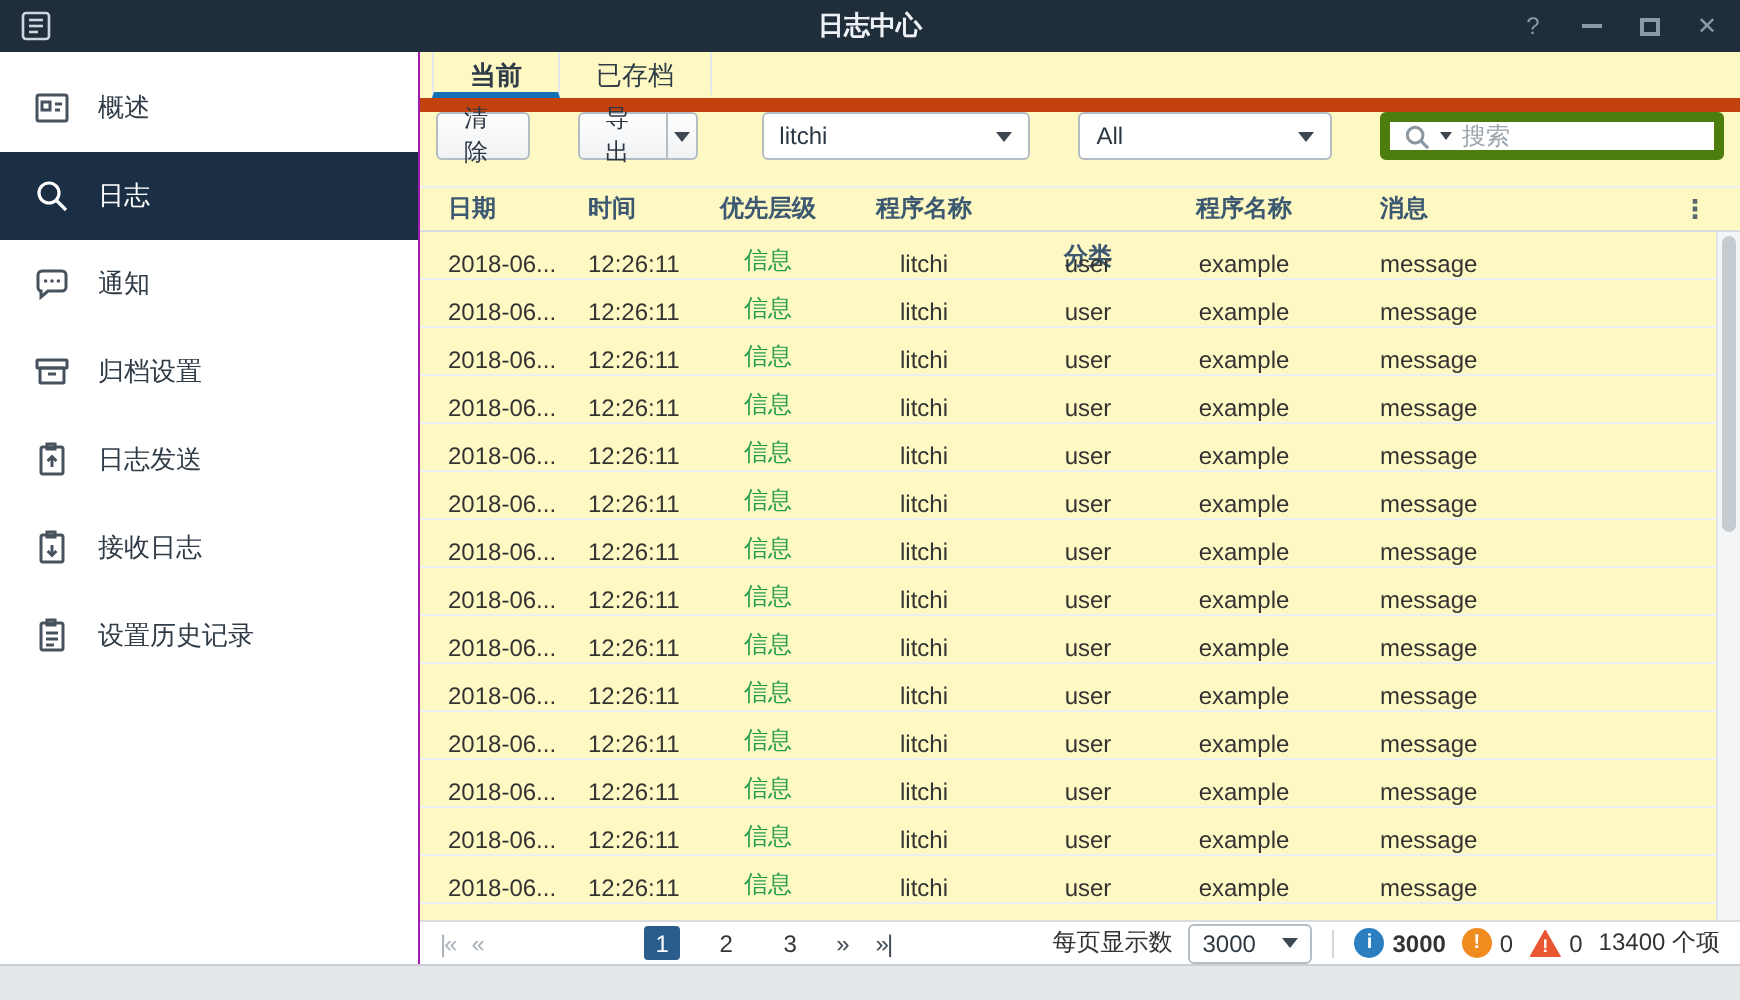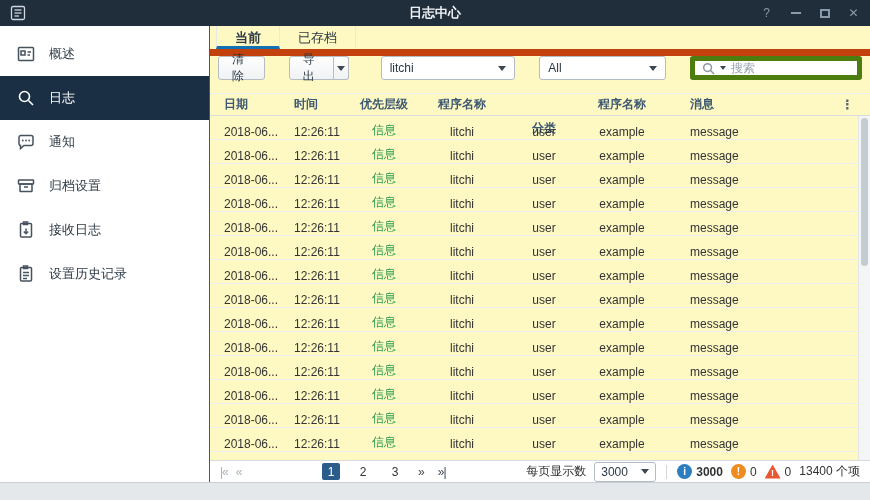--- a/index.html
+++ b/index.html
@@ -146,20 +146,29 @@
           <rect x="2.5" y="4" width="15" height="4" rx="0.5"></rect>
           <rect x="4" y="8" width="12" height="7.5" rx="0.5"></rect>
           <line x1="8" y1="11" x2="12" y2="11"></line>
         </svg>
         <span>归档设置</span>
       </div>
       <div class="side-item">
         <svg width="20" height="20" viewBox="0 0 20 20" fill="none" stroke="currentColor" stroke-width="1.5">
           <rect x="4.5" y="3.5" width="11" height="13.5" rx="1"></rect>
           <rect x="7.5" y="2" width="4" height="2.5"></rect>
+          <line x1="10" y1="13.5" x2="10" y2="8.5"></line>
+          <path d="M7.8 10.5 L10 8.3 L12.2 10.5"></path>
+        </svg>
+        <span>日志发送</span>
+      </div>
+      <div class="side-item">
+        <svg width="20" height="20" viewBox="0 0 20 20" fill="none" stroke="currentColor" stroke-width="1.5">
+          <rect x="4.5" y="3.5" width="11" height="13.5" rx="1"></rect>
+          <rect x="7.5" y="2" width="4" height="2.5"></rect>
           <line x1="10" y1="8.5" x2="10" y2="13.5"></line>
           <path d="M7.8 11.5 L10 13.7 L12.2 11.5"></path>
         </svg>
         <span>接收日志</span>
       </div>
       <div class="side-item">
         <svg width="20" height="20" viewBox="0 0 20 20" fill="none" stroke="currentColor" stroke-width="1.5">
           <rect x="4.5" y="3.5" width="11" height="13.5" rx="1"></rect>
           <rect x="7.5" y="2" width="4" height="2.5"></rect>
           <line x1="7" y1="8.5" x2="13" y2="8.5"></line>

